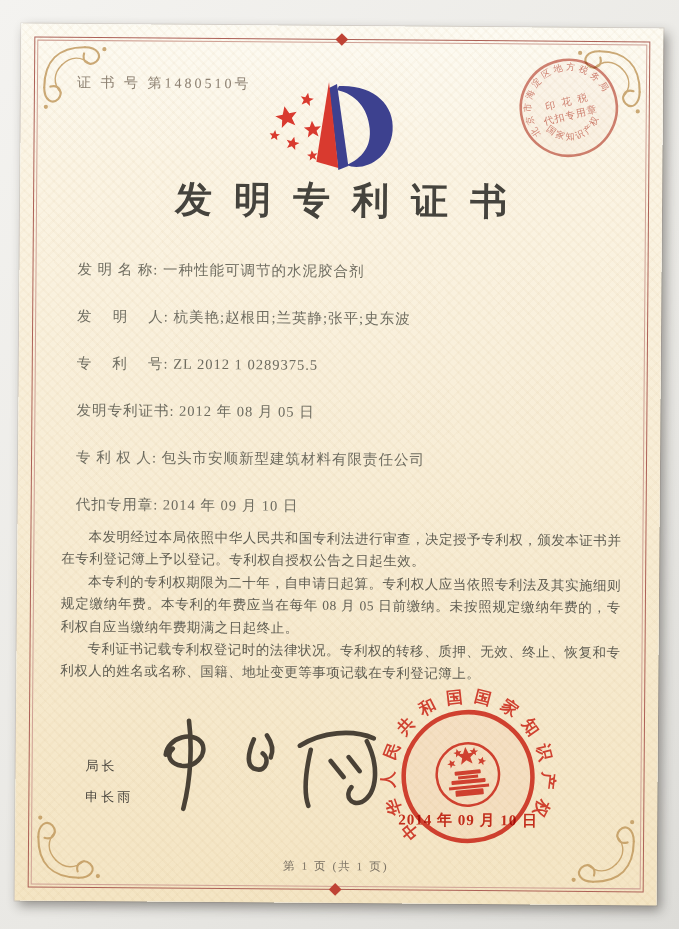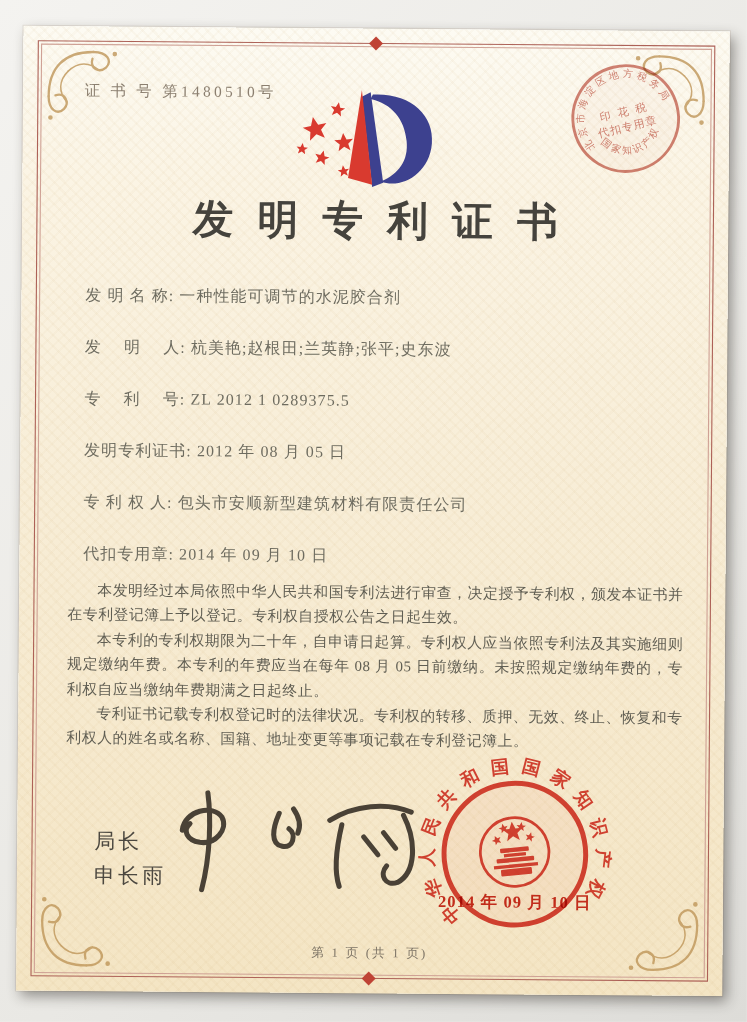--- a/index.html
+++ b/index.html
@@ -42,21 +42,21 @@
   }
   .fields{position:absolute;left:58px;top:222px;width:540px;}
   .field-row{height:47px;line-height:47px;font-size:14.5px;color:#6e6c60;white-space:nowrap;}
   .field-label{white-space:pre;letter-spacing:1px;}
   .field-value{letter-spacing:1px;}
   .paras{
     position:absolute;left:44px;top:502px;width:560px;
     font-size:13.5px;line-height:22.4px;color:#605e53;text-align:justify;
   }
   .paras p{margin:0;text-indent:2em;letter-spacing:.5px;}
-  .director{position:absolute;left:70px;top:726px;font-size:19px;color:#4c4840;letter-spacing:3px;}
+  .director{position:absolute;left:70px;top:726px;font-size:13px;color:#4c4840;letter-spacing:3px;}
   .director div{line-height:31px;}
   .signature{position:absolute;left:132px;top:688px;width:240px;height:104px;}
   .seal{position:absolute;left:360px;top:657px;width:185px;height:185px;mix-blend-mode:multiply;opacity:.92;transform:rotate(-6deg);}
   .seal-date{
     position:absolute;left:383px;top:784px;font-size:15px;font-weight:bold;color:#cc3223;
     letter-spacing:1px;mix-blend-mode:multiply;white-space:nowrap;
   }
   .tax-stamp{position:absolute;left:488px;top:20px;width:120px;height:120px;opacity:.85;mix-blend-mode:multiply;transform:rotate(-14deg);}
   .footer{
     position:absolute;left:0;top:833px;width:642px;text-align:center;

